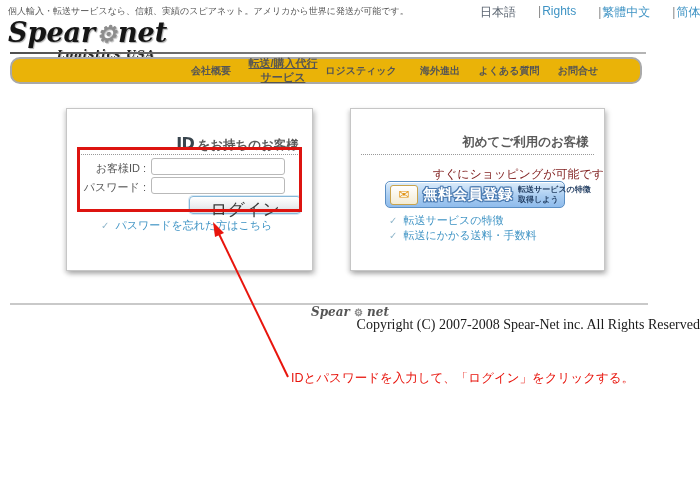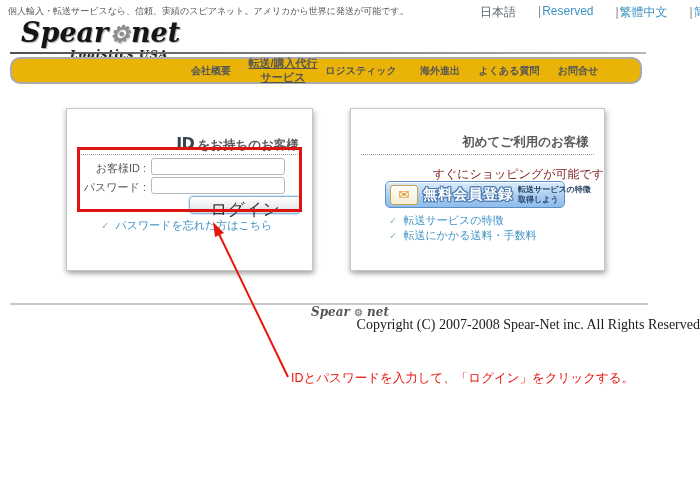--- a/index.html
+++ b/index.html
@@ -8,21 +8,21 @@
     font-family:"Liberation Sans",sans-serif;
   }
   
   .tagline{position:absolute;left:8px;top:5px;font-size:9px;color:#555;}
   .langs{position:absolute;left:480px;top:4px;font-size:12px;display:flex;gap:22px;}
   .lang-item{cursor:pointer;white-space:nowrap;}
   .lang-item .sep{color:#888;margin-right:1px;}
   .lang-label{color:#3e93c4;}
   .lang-label.current{color:#5a6470;}
   
-  .logo{position:absolute;left:21px;top:17px;cursor:pointer;
+  .logo{position:absolute;left:8px;top:17px;cursor:pointer;
     font-family:"DejaVu Serif",serif;font-style:italic;font-weight:bold;}
   .logo-spear,.logo-net{font-size:27px;color:#151515;text-shadow:1px 1px 1px #aaa;}
   .logo-gear{font-size:23px;color:#8d8d8d;margin:0 1px;text-shadow:1px 1px 1px #bbb;}
   .logo-sub{position:absolute;left:49px;top:31px;font-size:11px;color:#222;
     letter-spacing:1px;text-shadow:1px 1px 1px #bbb;}
   .header-rule{position:absolute;left:10px;top:52px;width:636px;height:2px;
     background:linear-gradient(to right,#4f4f4f,#8a8a8a 55%,#b5b5b5);}
   
   .navbar{position:absolute;left:10px;top:57px;width:628px;height:23px;
     border:2px solid #a9a9a9;border-radius:10px;background:#eab308;}
@@ -98,21 +98,21 @@
 <body>
 
 <div class="screen">
 
   <div class="tagline">個人輸入・転送サービスなら、信頼、実績のスピアネット。アメリカから世界に発送が可能です。</div>
   <div class="langs">
     <span class="lang-item">
       <span class="lang-label current">日本語</span>
     </span>
     <span class="lang-item">
-      <span class="sep">|</span><span class="lang-label">Reserved</span>
+      <span class="sep">|</span><span class="lang-label">Rights</span>
     </span>
     <span class="lang-item">
       <span class="sep">|</span><span class="lang-label">繁體中文</span>
     </span>
     <span class="lang-item">
       <span class="sep">|</span><span class="lang-label">简体中文</span>
     </span>
   </div>
 
   <div class="logo">

